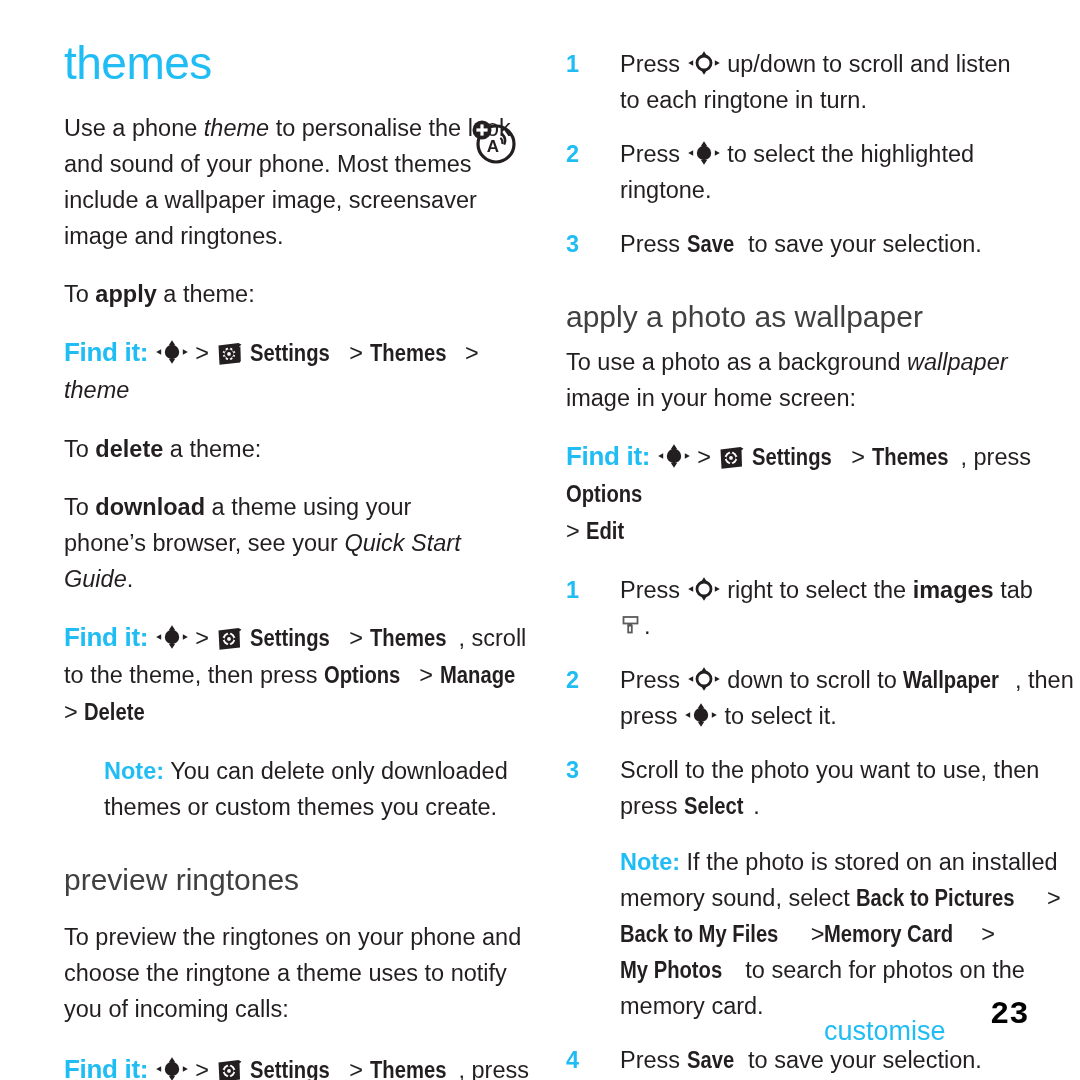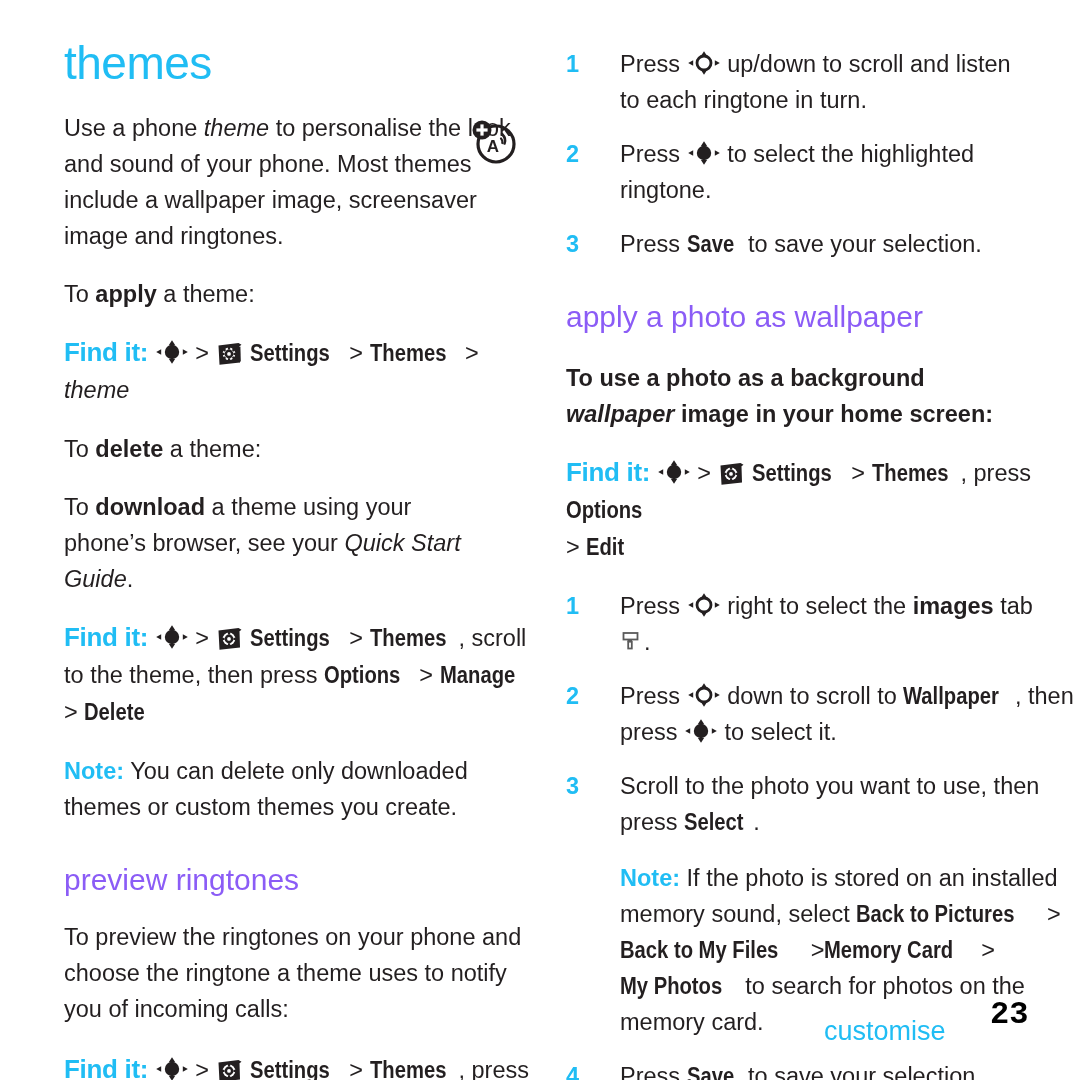--- a/index.html
+++ b/index.html
@@ -20,21 +20,21 @@
   
   .h1{
     color:#20bdf4;
     font-size:46px;
     font-weight:400;
     letter-spacing:-0.5px;
     line-height:1.0;
     margin:0;
   }
   .h2{
-    color:#8b5cf6;
+    color:#404040;
     font-size:30px;
     font-weight:400;
     line-height:1.0;
     margin:0;
   }
 
   
   .p{
     font-size:23.5px;
     line-height:36px;
@@ -203,21 +203,21 @@
       </span>
       <span class="ui">Settings</span>
       <span class="gt">&gt;</span>
       <span class="ui">Themes</span><span class="p">, scroll to the theme, then press </span><span class="ui">Options</span>
       <span class="gt">&gt;</span>
       <span class="ui">Manage</span>
       <span class="gt">&gt;</span>
       <span class="ui">Delete</span>
     </p>
 
-    <p class="p mt-b" style="width:470px;">
+    <p class="p mt-b" style="width:470px;margin-left:40px;">
       <span class="note-lbl">Note:</span><span> You can delete only downloaded themes or custom themes you create.</span>
     </p>
 
     <h2 class="h2" style="margin-top:40px;">preview ringtones</h2>
 
     <p class="p" style="margin-top:24px;width:470px;">To preview the ringtones on your phone and choose the ringtone a theme uses to notify you of incoming calls:</p>
 
     <p class="findit" style="margin-top:24px;width:470px;">
       <span class="fl">Find it:</span>
       <span class="ico navkey">
@@ -310,21 +310,21 @@
       </span><span> to select the highlighted ringtone.</span>
     </div>
 
     <div class="p step" style="margin-top:18px;">
       <span class="num">3</span>
       <span>Press </span><span class="ui">Save</span><span> to save your selection.</span>
     </div>
 
     <h2 class="h2" style="margin-top:40px;">apply a photo as wallpaper</h2>
 
-    <p class="p" style="margin-top:28px;width:450px;font-weight:bold;">
+    <p class="p" style="margin-top:12px;width:450px;">
       <span>To use a photo as a background </span><span class="it">wallpaper</span><span> image in your home screen:</span>
     </p>
 
     <p class="findit" style="margin-top:22px;width:470px;">
       <span class="fl">Find it:</span>
       <span class="ico navkey">
         <svg viewBox="0 0 34 26">
             <g fill="#231f20">
           <circle cx="17" cy="13" r="7.2"></circle>
           <path d="M17 1.2 L20.1 6.0 L13.9 6.0 Z"></path>

